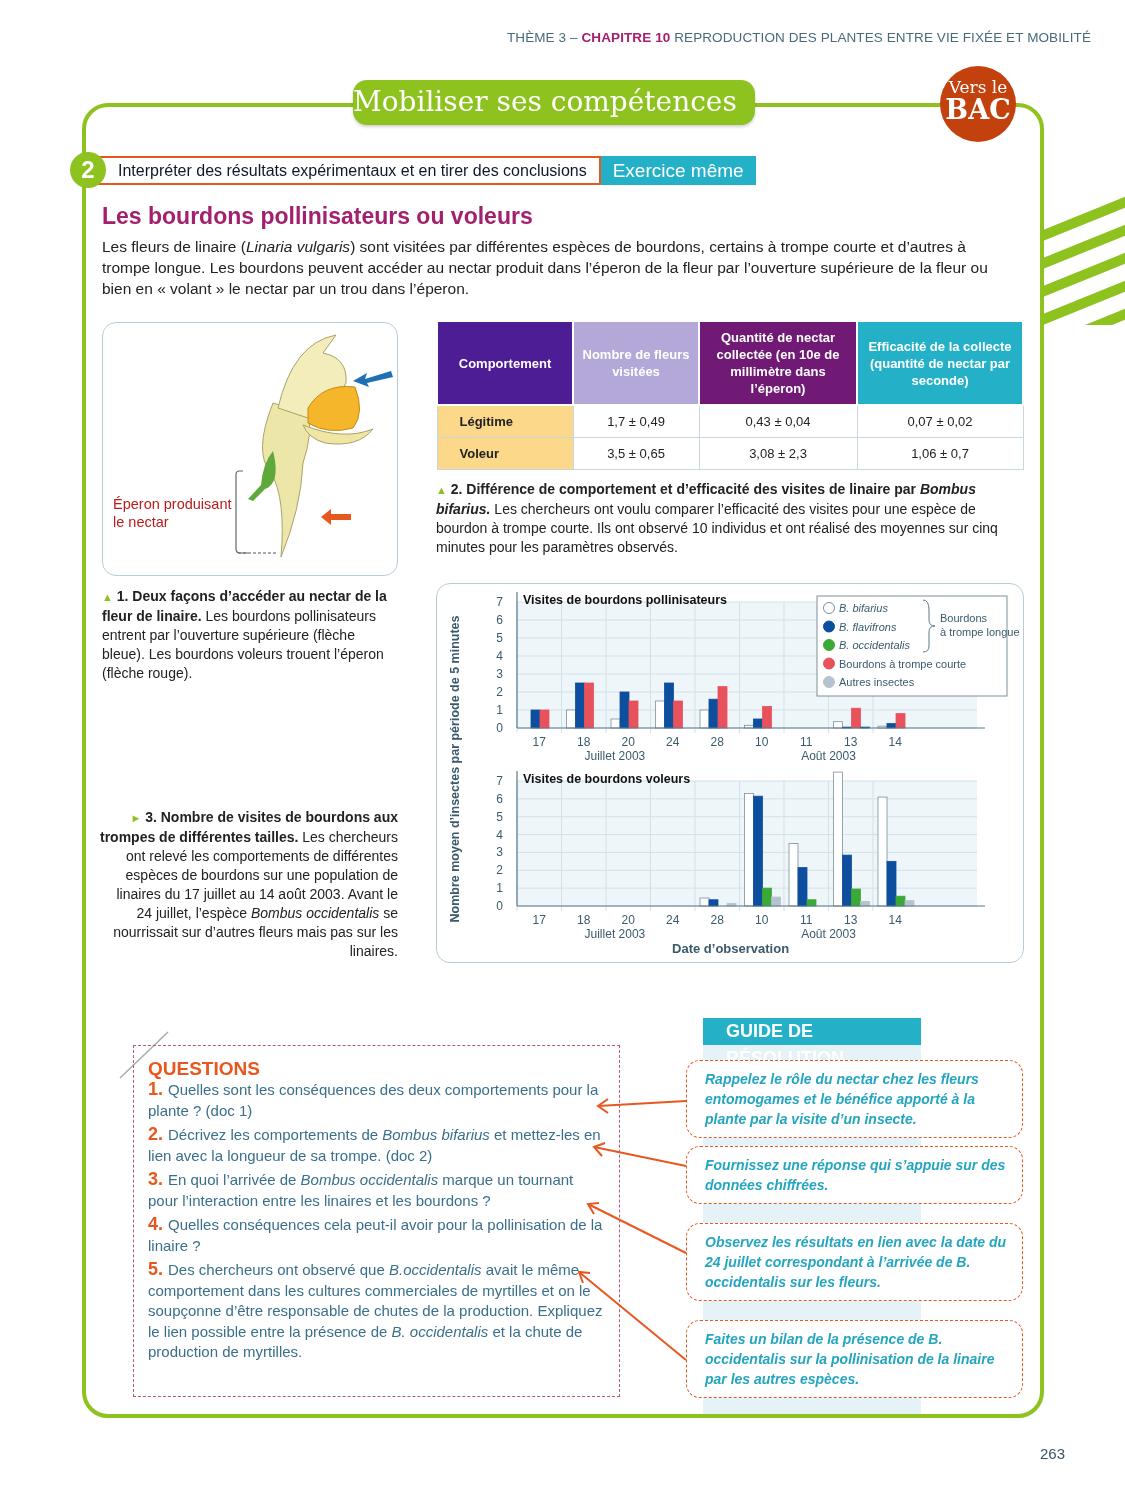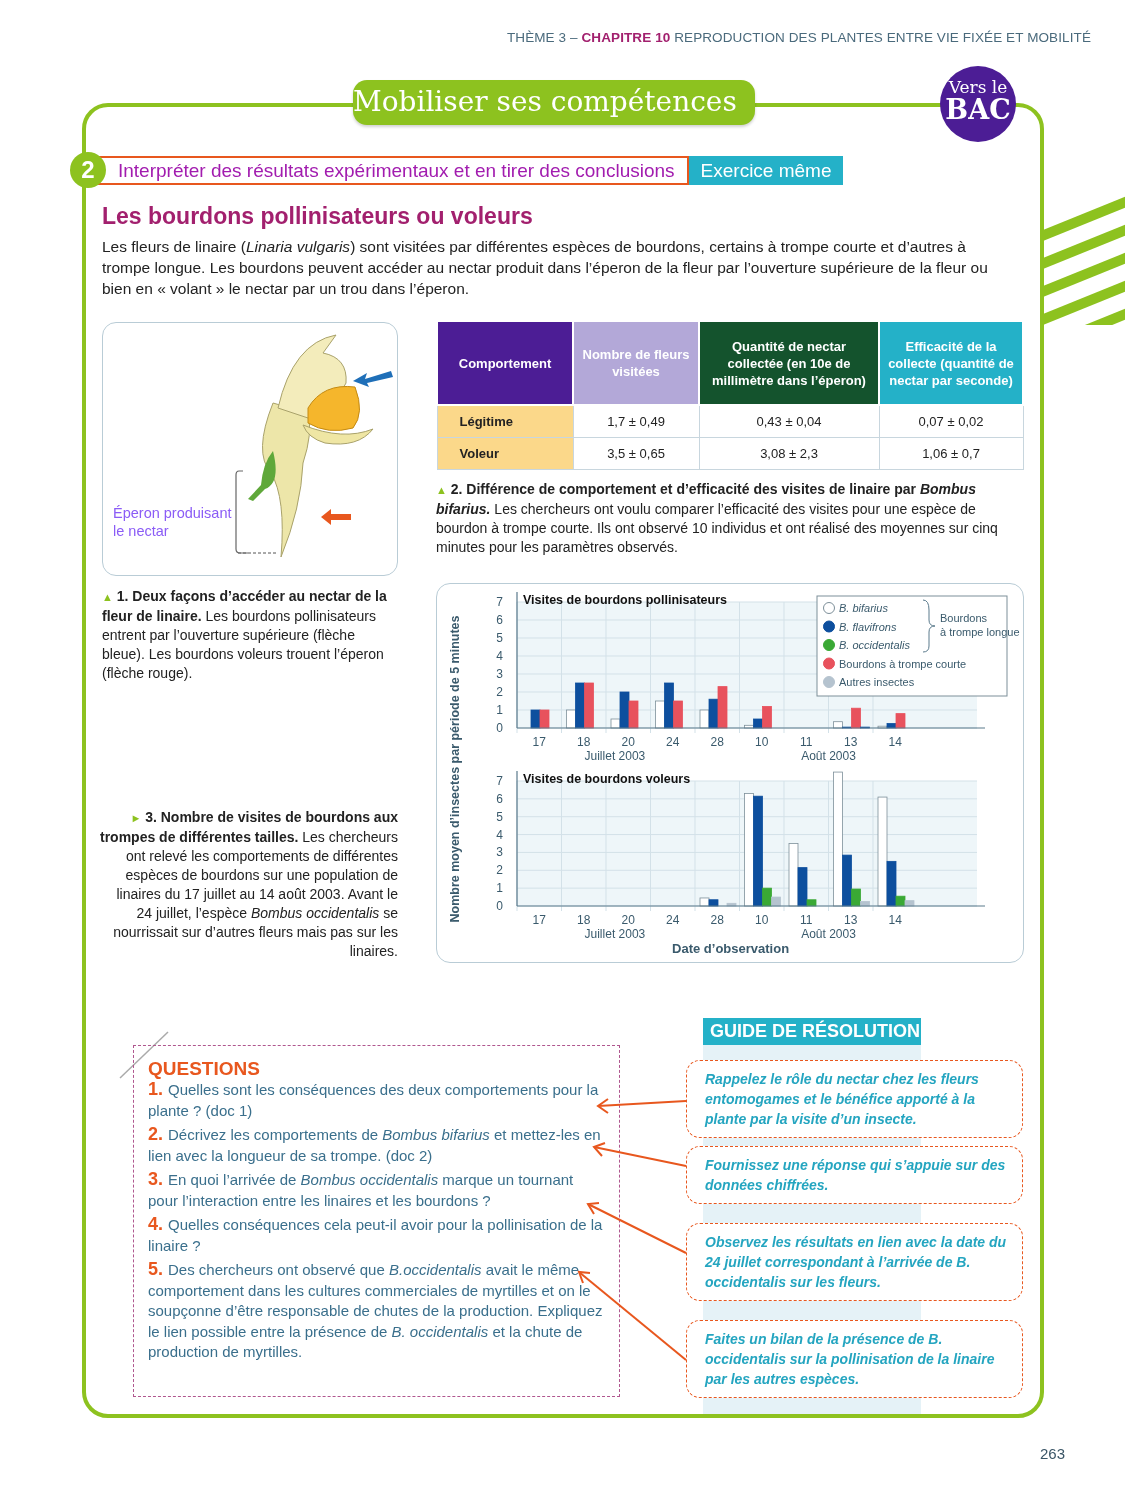--- a/index.html
+++ b/index.html
@@ -12,37 +12,37 @@
   .frame { position: absolute; left: 82px; top: 103px; width: 962px; height: 1315px;
            border: 4px solid #8dc21f; border-radius: 26px; }
   .stripes { position: absolute; right: 0; top: 185px; width: 82px; height: 140px; overflow: hidden; }
   .stripes div { position: absolute; right: -10px; width: 110px; height: 11px; background: #8dc21f; transform: skewY(-22deg); }
 
   .banner { position: absolute; left: 353px; top: 80px; width: 402px; height: 45px;
             background: #8dc21f; border-radius: 14px; color: #fff; font-family: "DejaVu Serif", serif;
             font-size: 28px; line-height: 44px; box-shadow: 0 2px 3px rgba(0,0,0,0.18); }
 
   .bac-badge { position: absolute; left: 940px; top: 66px; width: 76px; height: 76px; border-radius: 50%;
-               background: #4c1d95; color: #fff; text-align: center; font-family: "DejaVu Serif", serif; }
+               background: #c2410c; color: #fff; text-align: center; font-family: "DejaVu Serif", serif; }
   .bac-badge .l1 { display: block; font-size: 17px; margin-top: 12px; line-height: 18px; }
   .bac-badge .l2 { display: block; font-size: 27px; font-weight: bold; line-height: 28px; }
 
   .skill-row { position: absolute; left: 70px; top: 152px; height: 36px; display: flex; align-items: center; }
   .skill-num { width: 36px; height: 36px; border-radius: 50%; background: #8dc21f; color: #fff; font-weight: bold;
                font-size: 24px; text-align: center; line-height: 36px; position: relative; z-index: 2; }
-  .skill-label { margin-left: -8px; height: 29px; border: 2px solid #e8571e; background: #fff; color: #a21caf;
-                 font-size: 19px; line-height: 25px; padding: 0 12px 0 18px; }
+  .skill-label { margin-left: -8px; height: 29px; border: 2px solid #e8571e; background: #fff; color: #0f172a;
+                 font-size: 16px; line-height: 25px; padding: 0 12px 0 18px; }
   .skill-tag { height: 29px; background: #24b1c8; color: #fff; font-size: 19px; line-height: 29px; padding: 0 12px; }
 
   .title { position: absolute; left: 102px; top: 203px; font-size: 23px; font-weight: bold; color: #a2206e; }
   .intro { position: absolute; left: 102px; top: 236px; width: 900px; font-size: 15.5px; line-height: 21px; color: #222; }
 
   .doc1-box { position: absolute; left: 102px; top: 322px; width: 296px; height: 254px; border: 1.5px solid #b9ccd6; border-radius: 14px; }
   .doc1-box svg { position: absolute; left: 0; top: 0; }
-  .eperon-label { position: absolute; left: 10px; top: 172px; font-size: 14.5px; color: #8b5cf6; line-height: 18px; margin-top: 9px; }
+  .eperon-label { position: absolute; left: 10px; top: 172px; font-size: 14.5px; color: #b91c1c; line-height: 18px; }
 
   .caption { font-size: 14px; line-height: 19px; color: #222; }
   .caption b { font-weight: bold; }
   .tri { color: #8dc21f; font-size: 11px; }
   .doc1-caption { position: absolute; left: 102px; top: 587px; width: 290px; }
   .doc3-caption { position: absolute; left: 100px; top: 808px; width: 298px; text-align: right; }
   .doc2-caption { position: absolute; left: 436px; top: 480px; width: 590px; }
 
   table.doc2 { position: absolute; left: 436px; top: 320px; width: 588px; border-collapse: collapse; font-size: 13px; }
   table.doc2 th { color: #fff; font-weight: bold; text-align: center; height: 84px; padding: 4px 6px; line-height: 17px; border: 2px solid #fff; }
@@ -53,21 +53,21 @@
   .chart-box svg { position: absolute; left: 0; top: 0; }
 
   .questions { position: absolute; left: 133px; top: 1045px; width: 487px; height: 352px; border: 1.5px dashed #b0578f; padding: 12px 14px 0 14px; }
   .corner-line { position: absolute; left: 118px; top: 1030px; width: 60px; height: 60px; }
   .q-title { color: #e8571e; font-weight: bold; font-size: 19px; line-height: 21px; }
   .q-item { color: #3a6f8c; font-size: 15px; line-height: 20.5px; margin-bottom: 3px; }
   .q-num { color: #e8571e; font-weight: bold; font-size: 18px; }
 
   .guide-bg { position: absolute; left: 703px; top: 1044px; width: 218px; height: 370px; background: #e5f2f7; }
   .guide-title { position: absolute; left: 703px; top: 1018px; width: 218px; height: 27px; background: #24b1c8; color: #fff;
-                 font-weight: bold; font-size: 18px; line-height: 27px; padding-left: 7px; }
+                 font-weight: bold; font-size: 18px; line-height: 27px; padding-left: 23px; }
   .hint { position: absolute; left: 686px; width: 337px; border: 1.5px dashed #e8571e; border-radius: 14px; background: #fff;
           color: #24a5c0; font-style: italic; font-weight: bold; font-size: 14px; line-height: 20px; padding: 8px 10px 8px 18px; }
 
   .arrows { position: absolute; left: 0; top: 0; }
   .page-num { position: absolute; right: 60px; top: 1445px; font-size: 15px; color: #3a5566; }
 </style>
 </head>
 <body>
 
 <div class="running-head">
@@ -115,21 +115,21 @@
   </svg>
   <div class="eperon-label" style="width:125px">Éperon produisant le nectar</div>
 </div>
 <div class="caption doc1-caption"><span class="tri">▲</span> <b>1. Deux façons d’accéder au nectar de la fleur de linaire.</b><span> Les bourdons pollinisateurs entrent par l’ouverture supérieure (flèche bleue). Les bourdons voleurs trouent l’éperon (flèche rouge).</span></div>
 
 <table class="doc2">
   <tbody>
       <tr>
     <th style="background:#4c1d95;width:136px">Comportement</th>
     <th style="background:#b3a8d8;width:126px">Nombre de fleurs visitées</th>
-    <th style="background:#14532d;width:180px">Quantité de nectar collectée (en 10e de millimètre dans l’éperon)</th>
+    <th style="background:#701a75;width:158px">Quantité de nectar collectée (en 10e de millimètre dans l’éperon)</th>
     <th style="background:#24b1c8">Efficacité de la collecte (quantité de nectar par seconde)</th>
   </tr>
   <tr>
     <td class="rowhead">Légitime</td>
     <td>1,7 ± 0,49</td>
     <td>0,43 ± 0,04</td>
     <td>0,07 ± 0,02</td>
   </tr>
   <tr>
     <td class="rowhead">Voleur</td>

